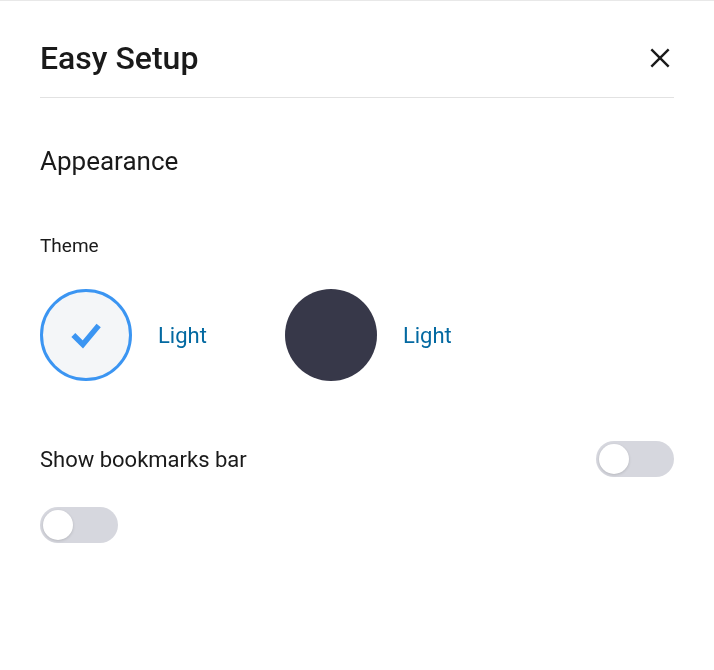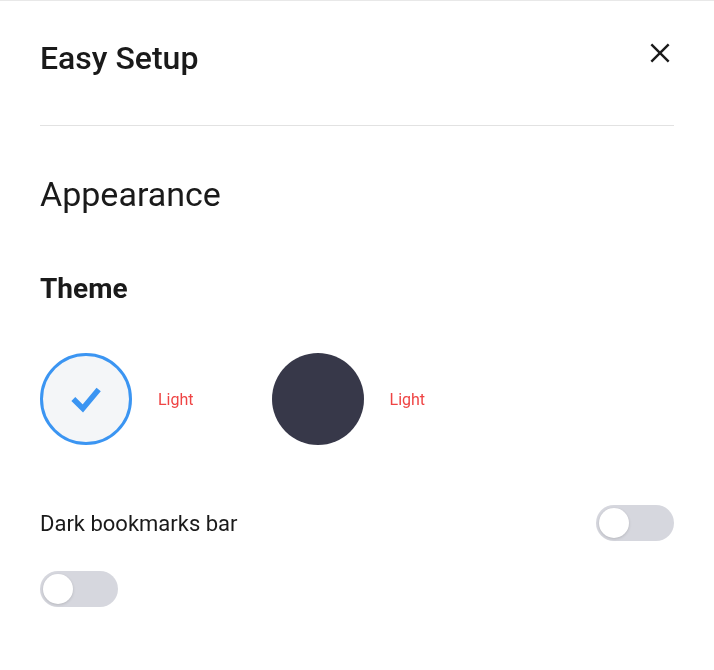--- a/index.html
+++ b/index.html
@@ -14,21 +14,22 @@
       height: 670px;
       overflow: hidden;
       border-top: 1px solid #e8e8e8;
     }
     .container {
       padding: 38px 40px 0 40px;
     }
     .header {
       display: flex;
       justify-content: space-between;
-      margin-bottom: 48px;
+      align-items: center;
+      margin-bottom: 20px;
     }
     .title {
       font-size: 32px;
       font-weight: 500;
       color: #1a1a1a;
     }
     .close-btn {
       width: 28px;
       height: 28px;
       cursor: pointer;
@@ -41,30 +42,30 @@
       height: 26px;
       stroke: #1a1a1a;
       stroke-width: 2.2;
     }
     .divider {
       border: none;
       border-top: 1px solid #e2e2e2;
       margin: 0 0 48px 0;
     }
     .section-heading {
-      font-size: 34px;
+      font-size: 26px;
       font-weight: 400;
       color: #1a1a1a;
       margin-bottom: 58px;
     }
     .subsection-heading {
-      font-size: 28px;
-      font-weight: 700;
+      font-size: 19px;
+      font-weight: 400;
       color: #1a1a1a;
-      margin-bottom: 48px;
+      margin-bottom: 32px;
     }
     .theme-options {
       display: flex;
       gap: 78px;
       margin-bottom: 60px;
     }
     .theme-option {
       display: flex;
       align-items: center;
       gap: 26px;
@@ -87,23 +88,23 @@
       width: 38px;
       height: 38px;
       stroke: #3b95f2;
       stroke-width: 3.5;
       fill: none;
     }
     .theme-swatch.dark {
       background: #373849;
     }
     .theme-label {
-      font-size: 16px;
+      font-size: 22px;
       font-weight: 400;
-      color: #ef4444;
+      color: #0369a1;
     }
     .toggle-row {
       display: flex;
       justify-content: space-between;
       align-items: center;
       margin-bottom: 30px;
     }
     .toggle-label {
       font-size: 22px;
       font-weight: 400;
@@ -158,21 +159,21 @@
       </div>
       <span class="theme-label">Light</span>
     </div>
     <div class="theme-option">
       <div class="theme-swatch dark"></div>
       <span class="theme-label">Light</span>
     </div>
   </div>
 
   <div class="toggle-row">
-    <span class="toggle-label">Dark bookmarks bar</span>
+    <span class="toggle-label">Show bookmarks bar</span>
     <div class="toggle">
       <div class="toggle-knob"></div>
     </div>
   </div>
 
   <div class="toggle-row">
     <div class="toggle">
       <div class="toggle-knob"></div>
     </div>
   </div>

